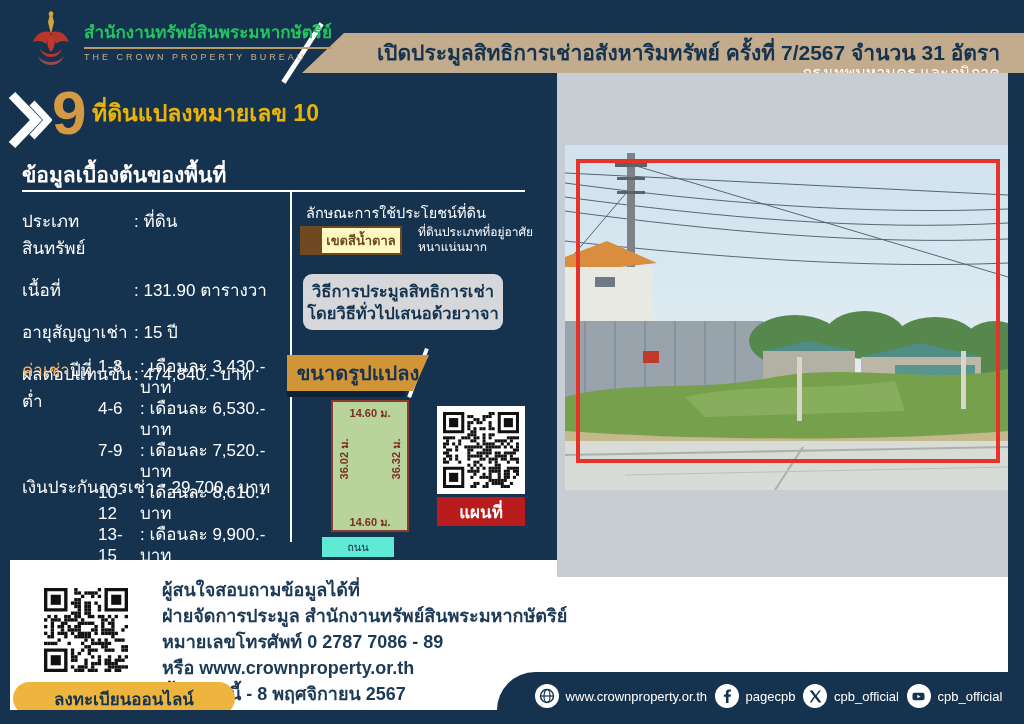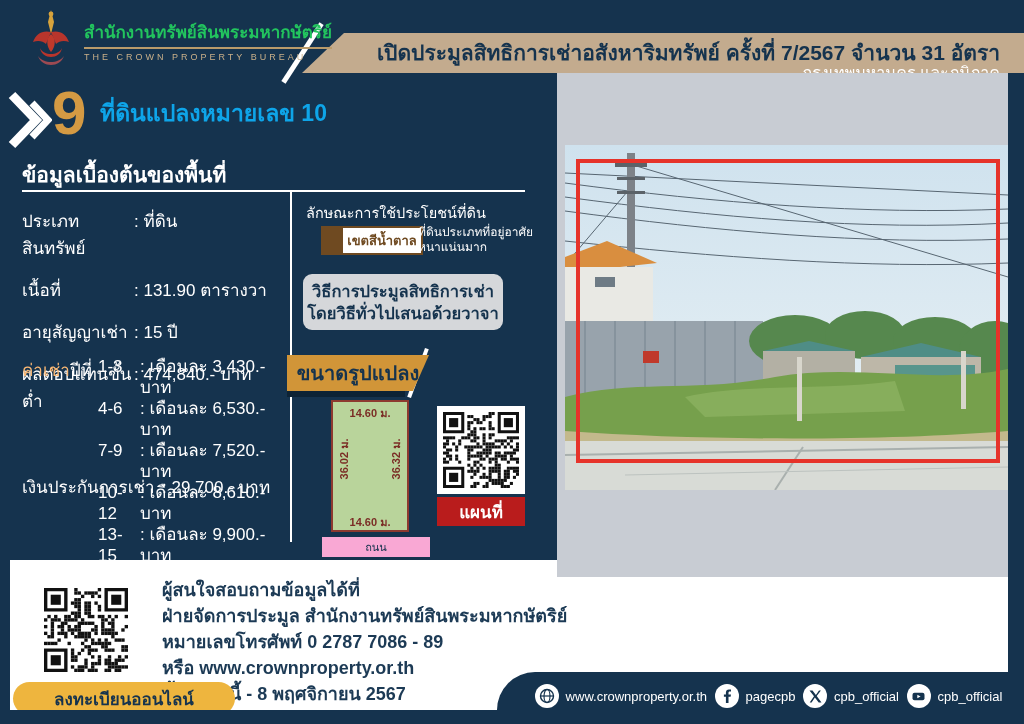--- a/index.html
+++ b/index.html
@@ -20,42 +20,42 @@
   .logo-wrap { position:absolute; left:28px; top:8px; display:flex; align-items:center; }
   .org-text { margin-left:10px; }
   .org-th { color:#22c55e; font-size:17px; font-weight:bold; }
   .org-en { color:#c9b08a; font-size:9px; letter-spacing:3px; border-top:2px solid #b99b6b;
             padding-top:3px; margin-top:2px; }
 
   
   .main-panel { position:absolute; left:0; top:85px; width:560px; height:475px; background:#15334e; }
   .chevron { position:absolute; left:8px; top:6px; }
   .big-num { position:absolute; left:52px; top:-8px; color:#d49a43; font-size:62px; font-weight:bold; }
-  .listing-title { position:absolute; left:100px; top:10px; color:#0ea5e9; font-size:23px; font-weight:bold; }
+  .listing-title { position:absolute; left:92px; top:10px; color:#eab308; font-size:23px; font-weight:bold; }
   .listing-addr { position:absolute; left:100px; top:42px; color:#cd9a5e; font-size:17px; }
 
   .sec-title { position:absolute; left:22px; top:73px; color:#ffffff; font-size:21px; font-weight:bold; }
   .sec-underline { position:absolute; left:22px; top:105px; width:503px; height:2px; background:#ffffff; }
   .v-divider { position:absolute; left:290px; top:105px; width:2px; height:352px; background:#ffffff; }
 
   .info-rows { position:absolute; left:22px; top:122px; width:265px; }
   .info-row { display:flex; margin-bottom:15px; color:#ffffff; font-size:17px; }
   .info-row .lbl { width:112px; flex:none; }
   .info-row .val { flex:1; }
 
   .rent-lbl   { position:absolute; left:22px; top:271px; color:#fdba74; font-size:17px; }
   .rent-yrlbl { position:absolute; left:70px; top:271px; color:#ffffff; font-size:17px; }
   .rent-rows  { position:absolute; left:98px; top:271px; width:200px; }
   .rent-row { display:flex; color:#ffffff; font-size:17px; line-height:21px; }
   .rent-row .yrs { width:42px; flex:none; }
   .deposit-row { position:absolute; left:22px; top:388px; display:flex; color:#ffffff; font-size:17px; }
   .deposit-row .lbl { width:140px; flex:none; }
 
   .lu-title { position:absolute; left:306px; top:116px; color:#ffffff; font-size:14.5px; }
-  .zone-badge { position:absolute; left:321px; top:141px; width:102px; height:29px; background:#ffffff;
+  .zone-badge { position:absolute; left:300px; top:141px; width:102px; height:29px; background:#fef9c3;
                 border:2px solid #6f4a21; display:flex; align-items:center; }
   .zone-sq { width:20px; height:100%; background:#6f4a21; flex:none; }
   .zone-txt { flex:1; text-align:center; color:#6f4a21; font-size:13px; font-weight:bold; }
   .zone-note { position:absolute; left:418px; top:140px; color:#ffffff; font-size:12px; line-height:15px; }
   .method-box { position:absolute; left:303px; top:189px; width:200px; height:56px; background:#d5d7da;
                 border-radius:9px; display:flex; flex-direction:column; justify-content:center;
                 align-items:center; color:#15334e; font-size:16.5px; font-weight:bold; line-height:22px; }
 
   .plot-banner { position:absolute; left:287px; top:270px; width:142px; height:36px; background:#d19538;
                  clip-path:polygon(0 0, 100% 0, calc(100% - 16px) 100%, 0 100%);
@@ -64,21 +64,21 @@
   .plot-banner-shadow { position:absolute; left:287px; top:306px; width:118px; height:6px; background:#0d2335; }
   .plot-banner-line { position:absolute; left:416px; top:262px; width:4px; height:52px; background:#ffffff;
                       transform:rotate(20deg); }
   .plot-rect { position:absolute; left:331px; top:315px; width:78px; height:132px; background:#b9d49b;
                border:2px solid #8d3a30; }
   .dim { position:absolute; color:#7b2d26; font-size:11px; font-weight:bold; white-space:nowrap; }
   .dim-top { left:331px; top:319px; width:78px; text-align:center; }
   .dim-bottom { left:331px; top:428px; width:78px; text-align:center; }
   .dim-left { left:314px; top:365px; width:60px; text-align:center; transform:rotate(-90deg); }
   .dim-right { left:366px; top:365px; width:60px; text-align:center; transform:rotate(-90deg); }
-  .road-box { position:absolute; left:322px; top:452px; width:108px; height:20px; background:#f9a8d4;
+  .road-box { position:absolute; left:322px; top:452px; width:72px; height:20px; background:#5eead4;
               display:flex; align-items:center; justify-content:center; color:#15334e; font-size:11px; }
 
   .qr-map { position:absolute; left:437px; top:321px; width:88px; height:88px; background:#ffffff; padding:6px; }
   .map-label { position:absolute; left:437px; top:412px; width:88px; height:29px; background:#b91c1c;
                display:flex; align-items:center; justify-content:center;
                color:#ffffff; font-size:17px; font-weight:bold; }
 
   
   .photo-panel { position:absolute; left:557px; top:73px; width:467px; height:504px; background:#c8ccd3; }
   .photo { position:absolute; left:8px; top:72px; width:443px; height:345px; }

